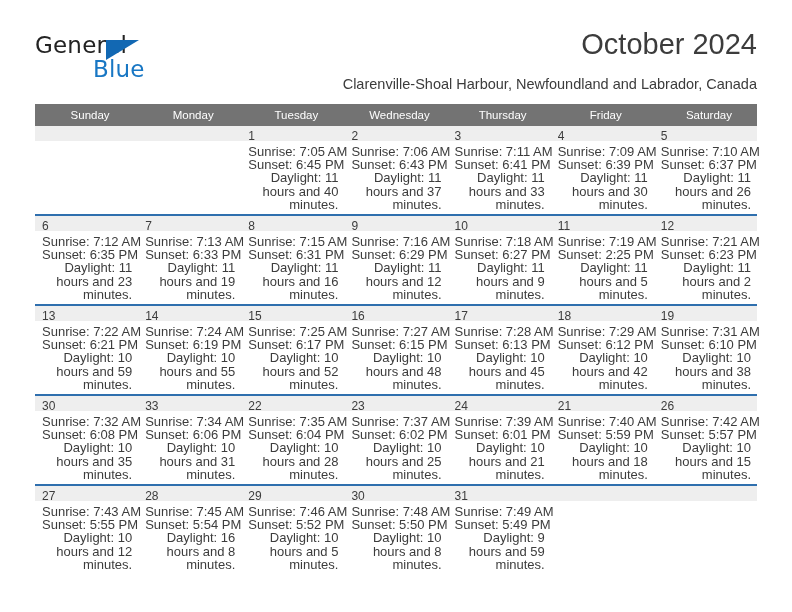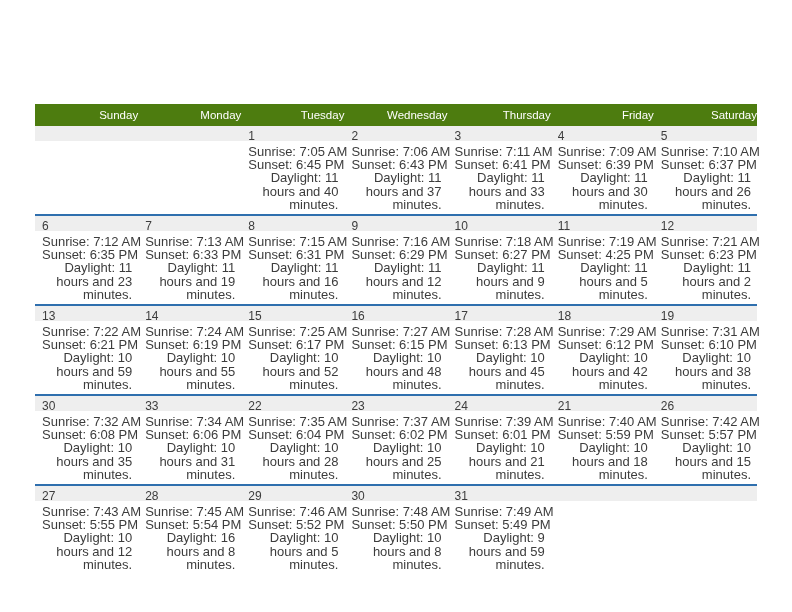--- a/index.html
+++ b/index.html
@@ -86,25 +86,25 @@
     position: absolute;
     left: 35px;
     top: 104px;
     width: 722px;
     border-collapse: collapse;
     table-layout: fixed;
   }
   .calendar col { width: 103.14px; }
 
   .calendar thead th {
-    background: #4d7c0f;
+    background: #737373;
     color: #ffffff;
     font-size: 11.5px;
     font-weight: normal;
-    text-align: right;
+    text-align: center;
     padding: 5px 0 5px 7px;
     height: 12px;
     vertical-align: middle;
   }
 
   .calendar tbody tr.week > td {
     border-top: 2px solid #2f6fae;
     vertical-align: top;
     padding: 0;
     height: 88px;
@@ -133,20 +133,31 @@
   }
   .details div { white-space: nowrap; }
   .details .wrap { white-space: normal; text-align: right; }
   .blank { background: #ffffff; }
 </style>
 </head>
 <body>
 
 <div class="page">
 
+  <div class="top-bar">
+
+    <div class="logo">
+      <span class="logo-general">General</span>
+      <span class="logo-tri"></span>
+      <span class="logo-blue">Blue</span>
+    </div>
+
+    <div class="month-title">October 2024</div>
+    <div class="location">Clarenville-Shoal Harbour, Newfoundland and Labrador, Canada</div>
+  </div>
 
   <table class="calendar">
     <colgroup>
       <col>
         <col>
         <col>
         <col>
         <col>
         <col>
         <col>
@@ -253,21 +264,21 @@
           <div class="details">
             <div>Sunrise: 7:18 AM</div>
             <div>Sunset: 6:27 PM</div>
             <div class="wrap">Daylight: 11 hours and 9 minutes.</div>
           </div>
         </td>
         <td>
           <div class="daynum">11</div>
           <div class="details">
             <div>Sunrise: 7:19 AM</div>
-            <div>Sunset: 4:25 PM</div>
+            <div>Sunset: 2:25 PM</div>
             <div class="wrap">Daylight: 11 hours and 5 minutes.</div>
           </div>
         </td>
         <td>
           <div class="daynum">12</div>
           <div class="details">
             <div>Sunrise: 7:21 AM</div>
             <div>Sunset: 6:23 PM</div>
             <div class="wrap">Daylight: 11 hours and 2 minutes.</div>
           </div>

